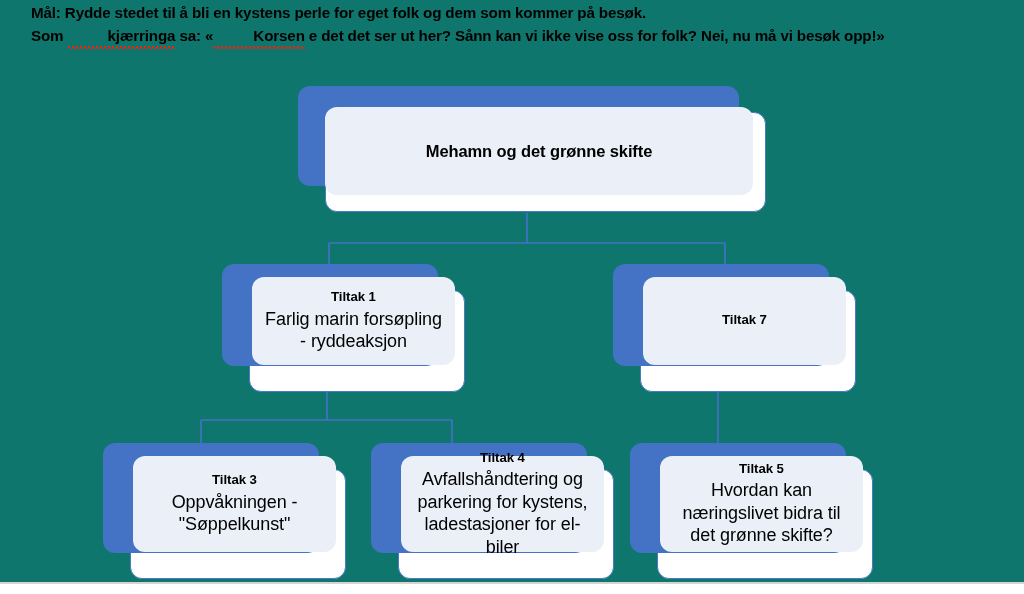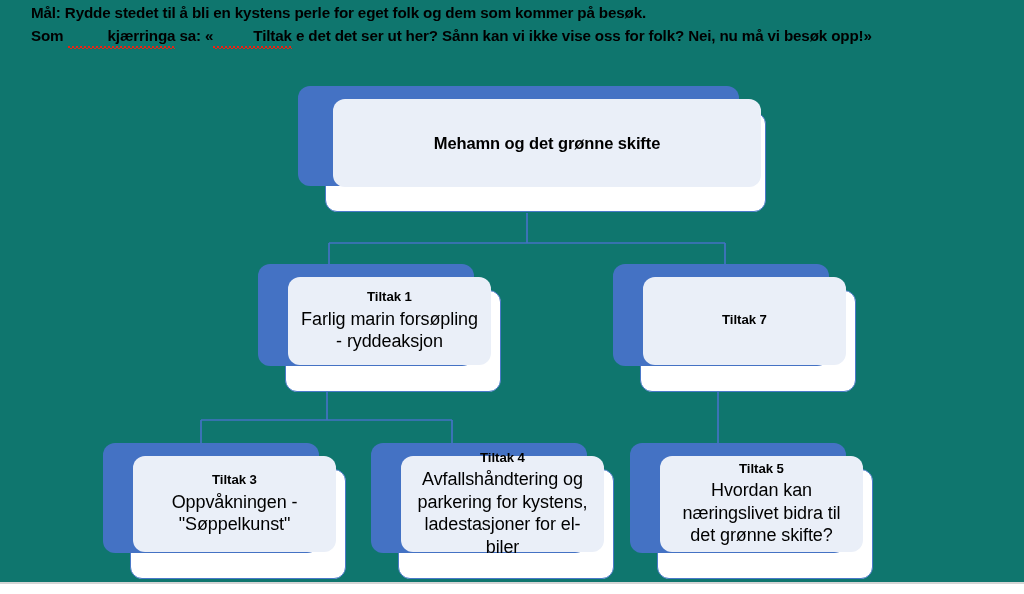--- a/index.html
+++ b/index.html
@@ -134,21 +134,21 @@
 </head>
 <body>
 
 <div id="canvas">
 
   <div class="heading">
     <div class="heading-line">
       <span>Mål: Rydde stedet til å bli en kystens perle for eget folk og dem som kommer på besøk.</span>
     </div>
     <div class="heading-line">
-      <span>Som </span><span class="sq">kjærringa</span><span> sa: «</span><span class="sq">Tiltak</span><span> e det det ser ut her? Sånn kan vi ikke vise oss for folk? Nei, nu må vi besøk opp!»</span>
+      <span>Som </span><span class="sq">kjærringa</span><span> sa: «</span><span class="sq">Korsen</span><span> e det det ser ut her? Sånn kan vi ikke vise oss for folk? Nei, nu må vi besøk opp!»</span>
     </div>
   </div>
 
   <svg id="connectors" viewBox="0 0 1024 594" width="1024" height="594" xmlns="http://www.w3.org/2000/svg">
     <g fill="none" stroke="#4472c4" stroke-width="1.7">
 
       <path d="M 527 213 L 527 243"></path>
 
       <path d="M 329 243 L 725 243"></path>
 
@@ -160,26 +160,26 @@
       <path d="M 201 420 L 201 444"></path>
       <path d="M 452 420 L 452 444"></path>
 
       <path d="M 718 392 L 718 444"></path>
     </g>
   </svg>
 
   <div class="node root" style="left:298px; top:86px; width:470px; height:128px;">
     <div class="layer-outline" style="left:27px; top:26px; width:441px; height:100px;"></div>
     <div class="layer-blue" style="left:0px; top:0px; width:441px; height:100px;"></div>
-    <div class="layer-light" style="left:27px; top:13px; width:428px; height:88px;margin-left:8px;">
+    <div class="layer-light" style="left:27px; top:21px; width:428px; height:88px;">
       <div class="node-title">Mehamn og det grønne skifte</div>
     </div>
   </div>
 
-  <div class="node branch" style="left:222px; top:264px; width:248px; height:130px;margin-left:36px;">
+  <div class="node branch" style="left:222px; top:264px; width:248px; height:130px;">
     <div class="layer-outline" style="left:27px; top:26px; width:216px; height:102px;"></div>
     <div class="layer-blue" style="left:0px; top:0px; width:216px; height:102px;"></div>
     <div class="layer-light" style="left:30px; top:13px; width:203px; height:88px;">
       <div class="node-title">Tiltak 1</div>
       <div class="node-desc">Farlig marin forsøpling - ryddeaksjon</div>
     </div>
   </div>
 
   <div class="node branch" style="left:613px; top:264px; width:248px; height:130px;">
     <div class="layer-outline" style="left:27px; top:26px; width:216px; height:102px;"></div>

